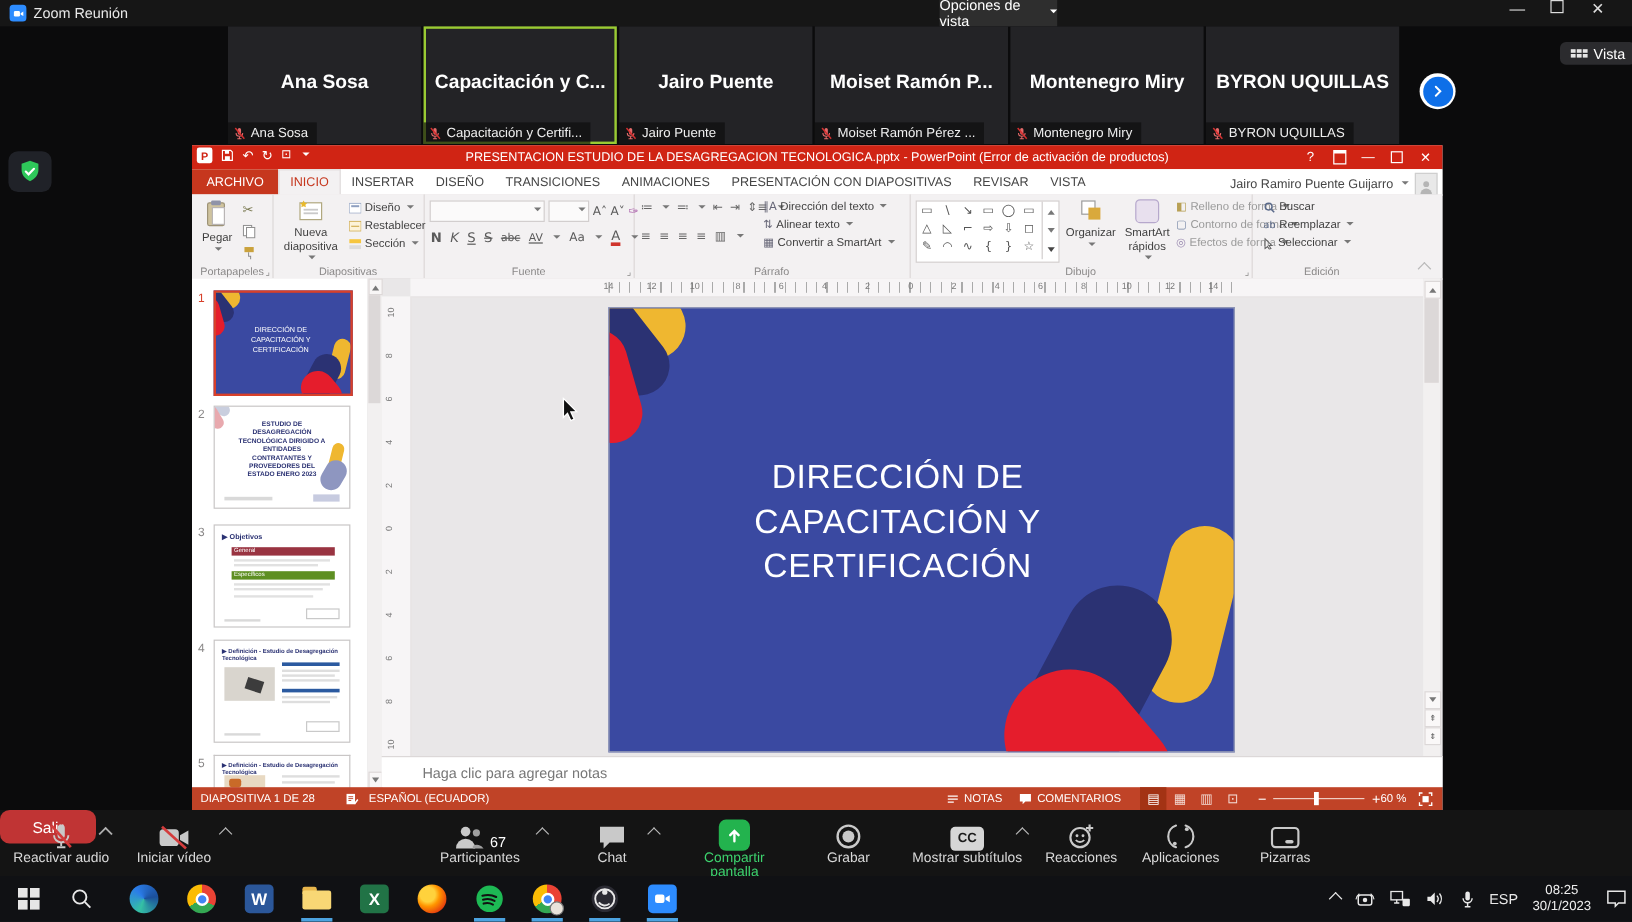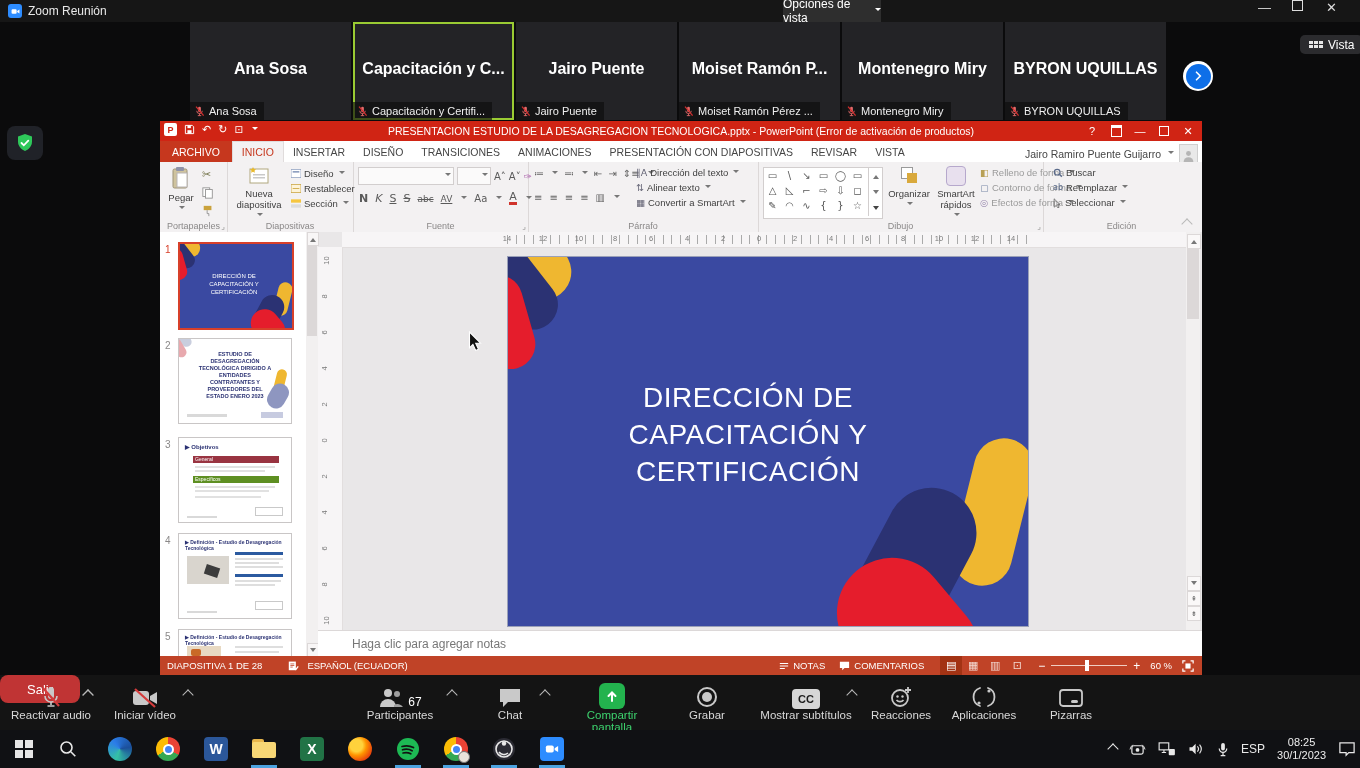--- a/index.html
+++ b/index.html
@@ -450,21 +450,21 @@
           <span class="mini">
               <span class="ic" style="color:#9a8ab0;">◎</span>
               <span>Efectos de forma</span>
               <span class="dd"></span>
             </span>
         </div>
         <span class="corner">⌟</span>
         <div class="glabel">Dibujo</div>
       </div>
 
-      <div class="grp" style="left:883px;width:117px;border-right:none;padding-left:40px;">
+      <div class="grp" style="left:883px;width:117px;border-right:none;">
         <div class="abs" style="left:10px;top:5px;display:flex;flex-direction:column;gap:4px;white-space:nowrap;">
           <span class="mini">
               <svg width="10" height="10" viewBox="0 0 12 12">
                 <circle cx="5" cy="5" r="3.4" fill="none" stroke="#5a6a8a" stroke-width="1.4"></circle>
                 <path d="M7.6 7.6l3 3" stroke="#5a6a8a" stroke-width="1.6"></path>
               </svg>
               <span>Buscar</span>
             </span>
           <span class="mini">
               <span class="ic" style="font-size:8px;color:#5a6a8a;">ab</span>
@@ -651,21 +651,21 @@
         <span class="vwbtn">▥</span>
         <span class="vwbtn">⊡</span>
       </span>
       <span class="flex" style="margin-left:10px;gap:6px;">
         <span style="font-size:12px;">−</span>
         <span style="position:relative;width:76px;height:1px;background:#f0cdc2;display:inline-block;">
           <i style="position:absolute;left:34px;top:-5px;width:4px;height:11px;background:#fff;"></i>
         </span>
         <span style="font-size:12px;">+</span>
       </span>
-      <span style="margin-left:10px;text-align:right;">60 %</span>
+      <span style="margin-left:0;text-align:right;">60 %</span>
       <svg width="12" height="12" viewBox="0 0 14 14" style="margin:0 8px 0 10px;">
           <path d="M1 4V1h3M10 1h3v3M13 10v3h-3M4 13H1v-3" stroke="#fff" fill="none" stroke-width="1.4"></path>
           <rect x="4" y="4" width="6" height="6" fill="#fff"></rect>
         </svg>
     </div>
   </div>
 
   <div class="abs ztb">
     <div class="zitem" style="left:6px;">
       <div class="iconbox">

